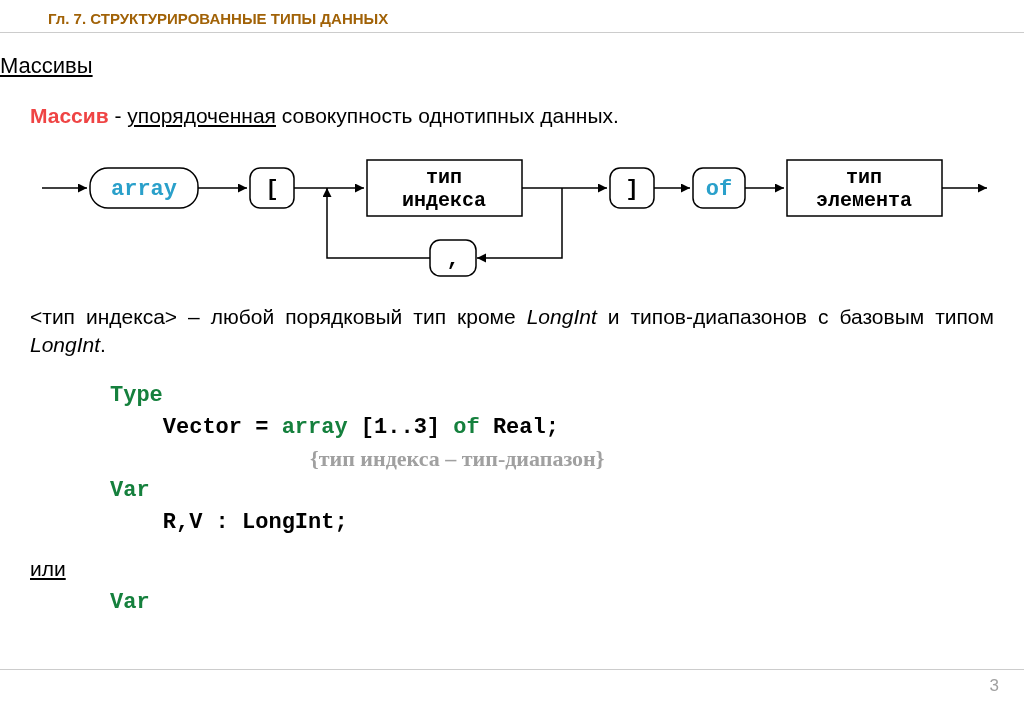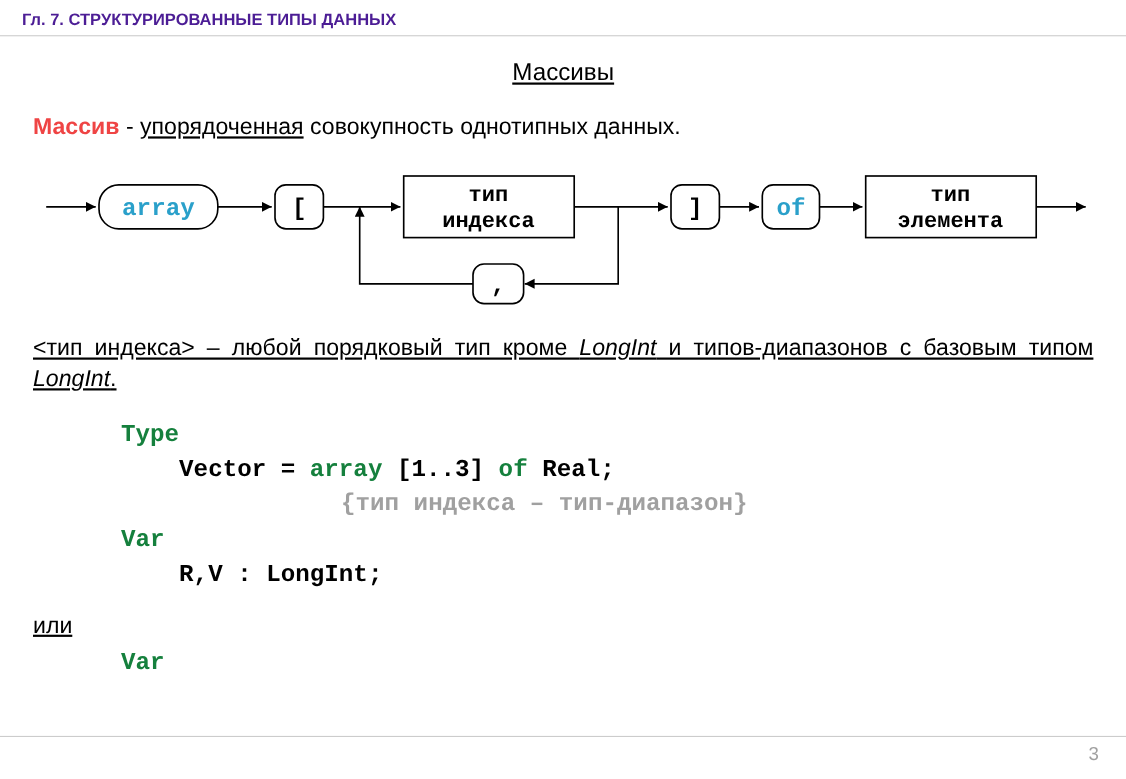--- a/index.html
+++ b/index.html
@@ -6,32 +6,33 @@
   body {
     width: 1024px;
     height: 708px;
     background: #fff;
     font-family: Arial, sans-serif;
     color: #000;
     position: relative;
     overflow: hidden;
   }
   .chapter-header {
-    color: #4c1d95;
+    color: #a16207;
     font-size: 15px;
     font-weight: bold;
     padding: 10px 20px 5px 20px;
+    margin-left: 28px;
   }
   .hr-line {
     border: none;
     border-top: 1px solid #ccc;
     margin: 0 0 10px 0;
   }
   .title {
-    text-align: center;
+    text-align: left;
     font-size: 22px;
     text-decoration: underline;
     margin: 20px 0 25px 0;
   }
   .definition {
     font-size: 21px;
     margin: 0 30px 20px 30px;
   }
   .term { color: #ef4444; font-weight: bold; }
   .def-underline { text-decoration: underline; }
@@ -47,21 +48,20 @@
   }
   .node-rect { fill: #fff; stroke: #000; stroke-width: 1.5; }
   .arrow { stroke: #000; stroke-width: 1.5; fill: none; }
   .arrow-head { fill: #000; }
   .para {
     font-family: Arial, sans-serif;
     font-size: 21px;
     margin: 15px 30px 20px 30px;
     text-align: justify;
     line-height: 1.35;
-    text-decoration: underline;
   }
   .para .italic { font-style: italic; }
   .code-block {
     font-family: "Courier New", monospace;
     font-size: 22px;
     font-weight: bold;
     margin-left: 110px;
     line-height: 1.45;
   }
   .kw-blue { color: #15803d; }
@@ -147,21 +147,21 @@
   <path class="arrow" d="M 398 110 L 295 110 L 295 40" marker-end="url(#ah)"></path>
 </svg>
 
 <div class="para">
   <span>&lt;тип индекса&gt; – любой порядковый тип кроме </span><span class="italic">LongInt</span><span> и типов-диапазонов с базовым типом </span><span class="italic">LongInt</span><span>.</span>
 </div>
 
 <div class="code-block">
   <div><span class="kw-blue">Type</span></div>
   <div style="white-space: pre;"><span>    Vector = </span><span class="kw-blue">array</span><span> [1..3] </span><span class="kw-blue">of</span><span> Real;</span></div>
-  <div style="padding-left: 200px;"><span class="comment-gray">{тип индекса – тип-диапазон}</span></div>
+  <div style="padding-left: 200px; font-family: Liberation Serif, serif;"><span class="comment-gray">{тип индекса – тип-диапазон}</span></div>
   <div><span class="kw-blue">Var</span></div>
   <div style="white-space: pre;"><span>    R,V : LongInt;</span></div>
 </div>
 
 <div class="or-label">или</div>
 
 <div class="code-block">
   <div><span class="kw-blue">Var</span></div>
 </div>
 

